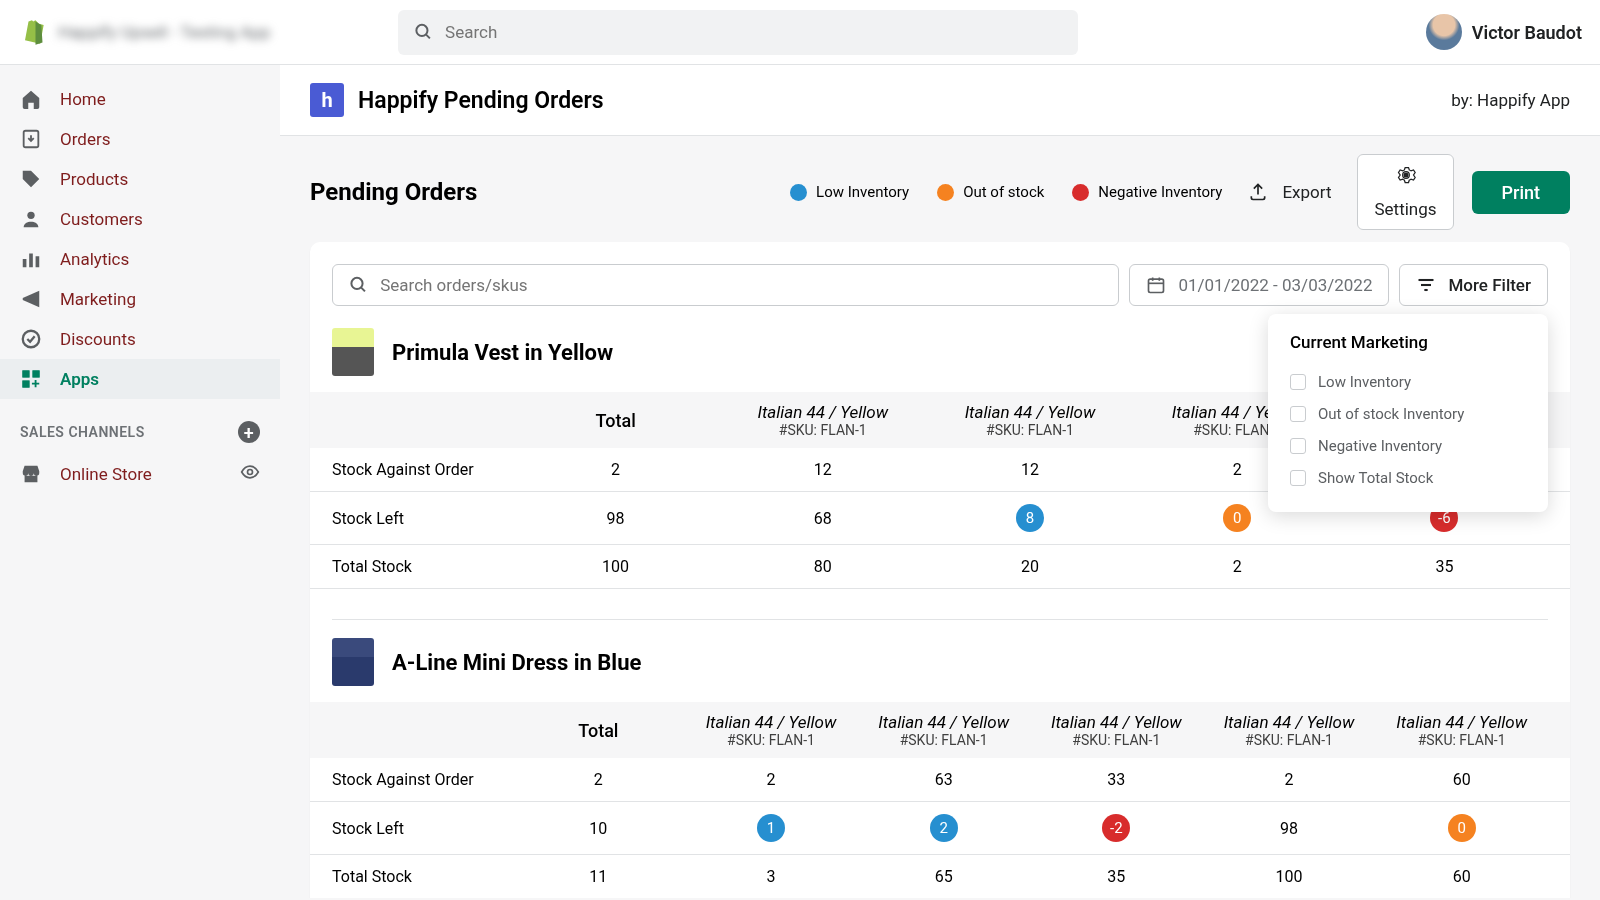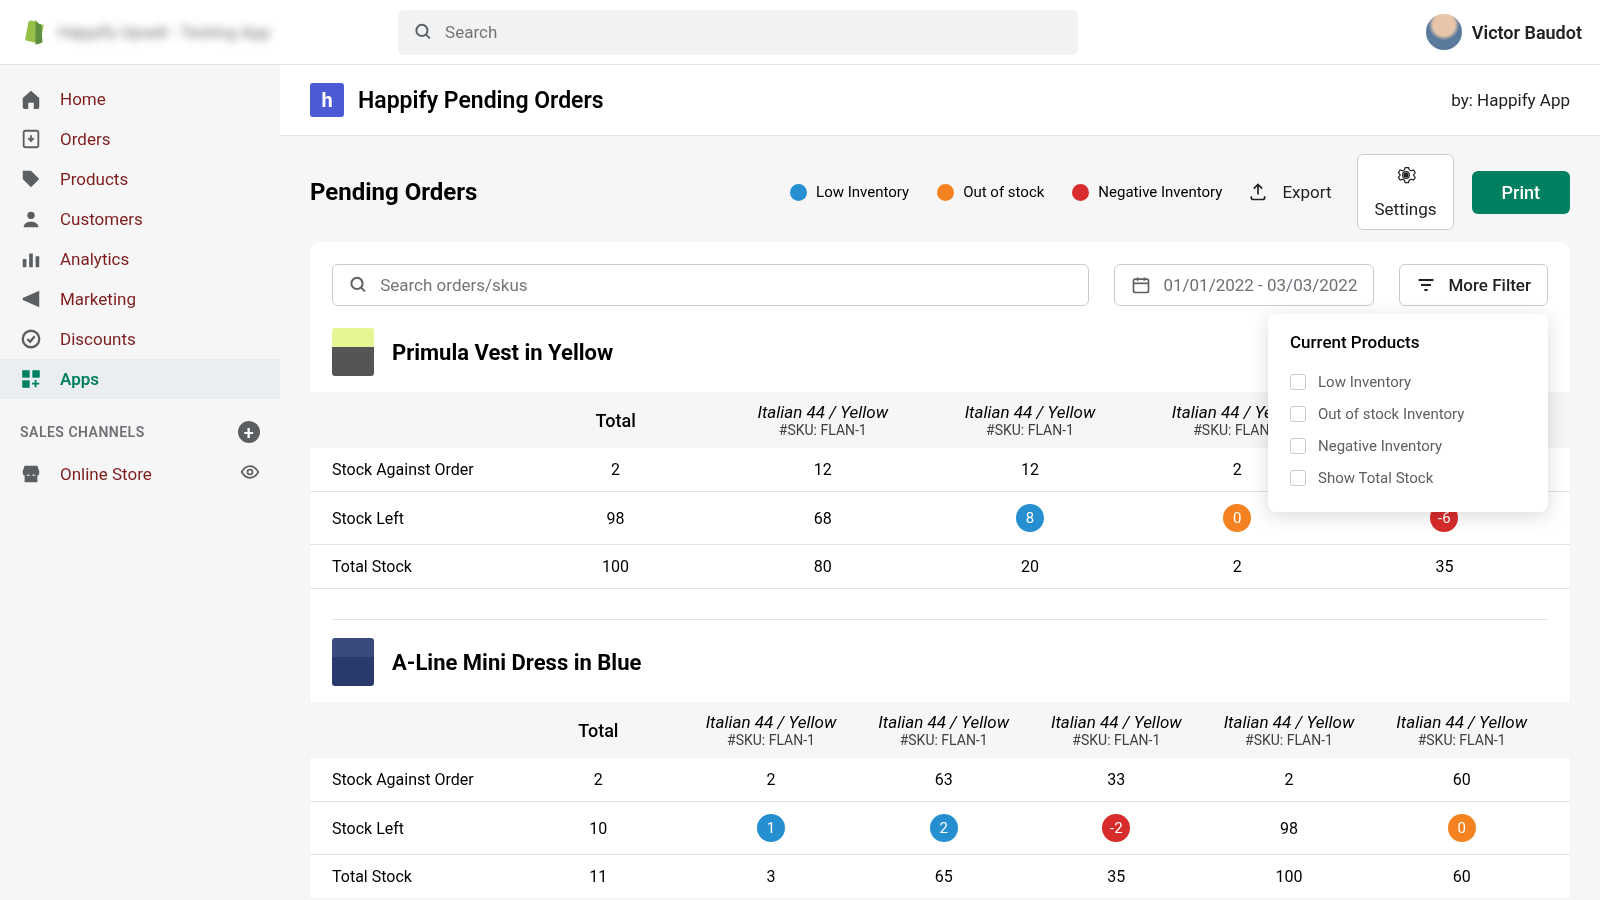--- a/index.html
+++ b/index.html
@@ -43,21 +43,21 @@
 .dot { width: 17px; height: 17px; border-radius: 50%; }
 .dot.low { background: #268fd0; }
 .dot.out { background: #f58220; }
 .dot.neg { background: #d82c2c; }
 .action-btn { display: flex; align-items: center; gap: 14px; font-size: 17px; color: #202223; cursor: pointer; padding: 0 8px; }
 .settings-btn { border: 1px solid #c9cccf; background: #fff; border-radius: 6px; padding: 10px 16px; flex-direction: column; }
 .print-btn { background: #008060; color: #fff; border-radius: 6px; padding: 11px 30px; font-size: 18px; font-weight: 500; }
 
 
 .card { background: #fff; border-radius: 10px; margin: 0 30px 30px; padding: 22px 0; box-shadow: 0 1px 2px rgba(0,0,0,0.05); position: relative; }
-.filters { display: flex; gap: 25px; padding: 0 22px 22px; }
+.filters { display: flex; gap: 10px; padding: 0 22px 22px; }
 .filter-box { display: flex; align-items: center; gap: 12px; border: 1px solid #c9cccf; border-radius: 6px; padding: 10px 16px; font-size: 17px; color: #6d7175; }
 .search-orders { flex: 1; }
 .search-orders input { border: none; outline: none; font-size: 17px; color: #6d7175; width: 100%; }
 .more-filter { cursor: pointer; font-weight: 500; color: #202223; }
 
 .dropdown { position: absolute; right: 22px; top: 72px; background: #fff; border-radius: 8px; box-shadow: 0 4px 20px rgba(0,0,0,0.15); padding: 18px 22px; width: 280px; z-index: 10; }
 .dropdown-title { font-size: 17px; margin-bottom: 14px; font-weight: 500; }
 .dropdown-item { display: flex; align-items: center; gap: 12px; padding: 7px 0; font-size: 15px; color: #5c5f62; }
 .chk { width: 16px; height: 16px; border: 1.5px solid #c9cccf; border-radius: 3px; }
 
@@ -270,21 +270,21 @@
           <svg width="20" height="20" viewBox="0 0 24 24" fill="none" stroke="#202223" stroke-width="2.5">
               <line x1="3" y1="6" x2="21" y2="6"></line>
               <line x1="6" y1="12" x2="18" y2="12"></line>
               <line x1="10" y1="18" x2="14" y2="18"></line>
             </svg>
           <span>More Filter</span>
         </div>
       </div>
 
       <div class="dropdown">
-        <div class="dropdown-title">Current Products</div>
+        <div class="dropdown-title">Current Marketing</div>
         <div id="dropdown-items">
             <div class="dropdown-item">
               <span class="chk"></span>
               <span>Low Inventory</span>
             </div>
             <div class="dropdown-item">
               <span class="chk"></span>
               <span>Out of stock Inventory</span>
             </div>
             <div class="dropdown-item">

